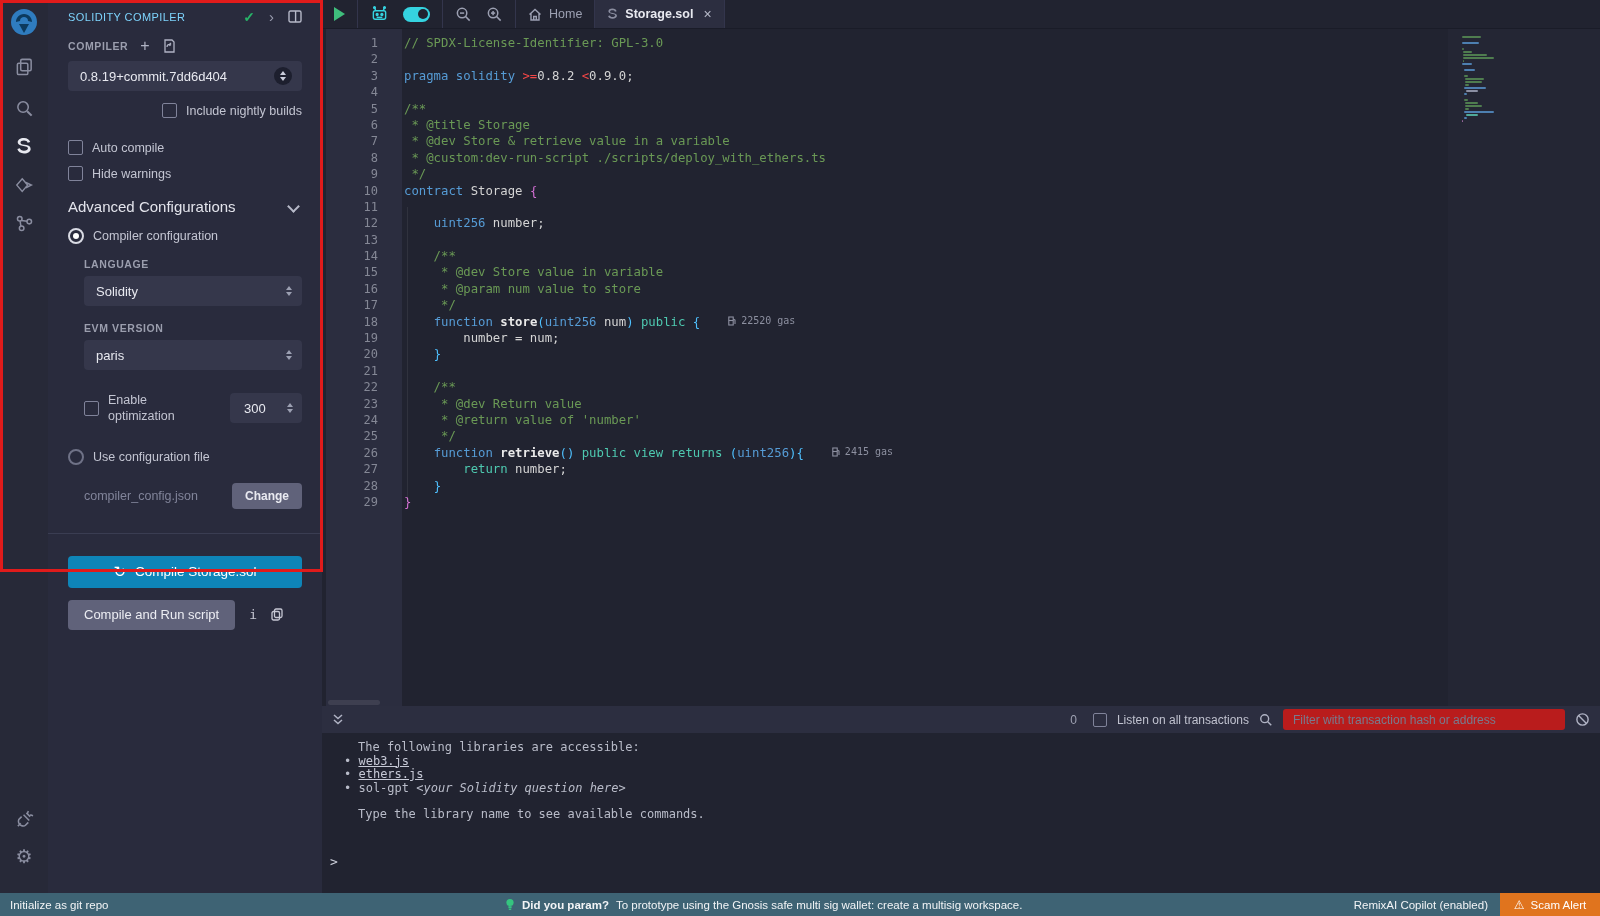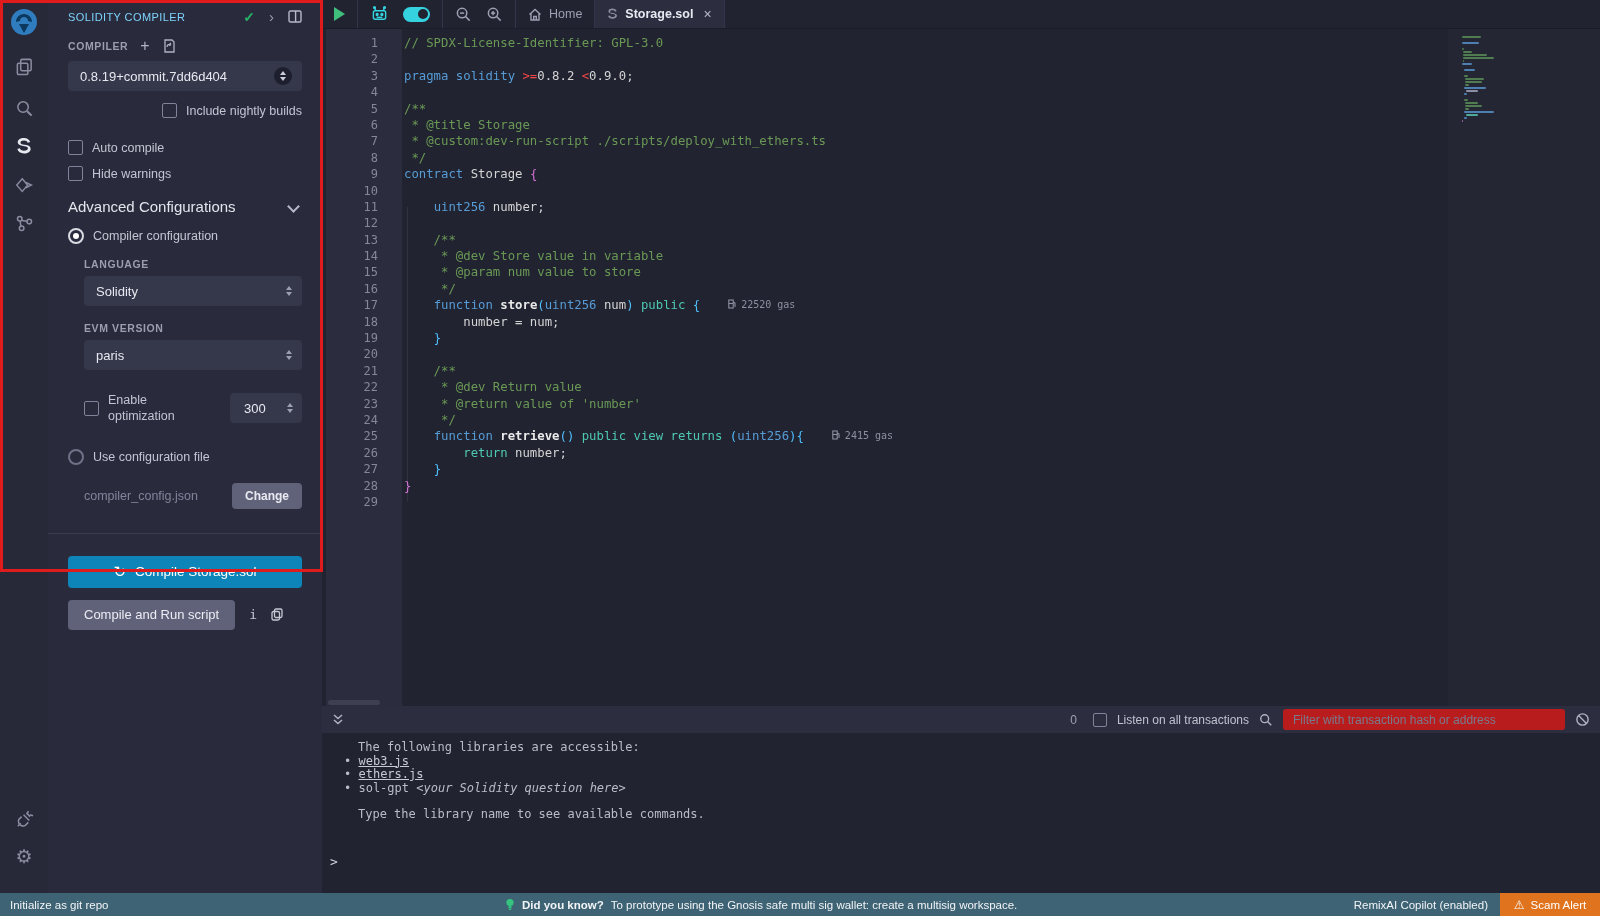--- a/index.html
+++ b/index.html
@@ -368,20 +368,21 @@
         <div class="ln">28</div>
         <div class="ln">29</div>
       </div>
     <div class="code">
         <div class="cl"><span class="tk-cm">// SPDX-License-Identifier: GPL-3.0</span></div>
         <div class="cl"></div>
         <div class="cl"><span class="tk-kw">pragma</span><span class="tk-tx"> </span><span class="tk-kw">solidity</span><span class="tk-tx"> </span><span class="tk-op">&gt;=</span><span class="tk-tx">0.8.2 </span><span class="tk-op">&lt;</span><span class="tk-tx">0.9.0;</span></div>
         <div class="cl"></div>
         <div class="cl"><span class="tk-cm">/**</span></div>
         <div class="cl"><span class="tk-cm"> * @title Storage</span></div>
+        <div class="cl"><span class="tk-cm"> * @dev Store &amp; retrieve value in a variable</span></div>
         <div class="cl"><span class="tk-cm"> * @custom:dev-run-script ./scripts/deploy_with_ethers.ts</span></div>
         <div class="cl"><span class="tk-cm"> */</span></div>
         <div class="cl"><span class="tk-kw">contract</span><span class="tk-tx"> Storage </span><span class="tk-br1">{</span></div>
         <div class="cl"></div>
         <div class="cl"><span class="tk-tx">    </span><span class="tk-kw">uint256</span><span class="tk-tx"> number;</span></div>
         <div class="cl"></div>
         <div class="cl"><span class="tk-cm">    /**</span></div>
         <div class="cl"><span class="tk-cm">     * @dev Store value in variable</span></div>
         <div class="cl"><span class="tk-cm">     * @param num value to store</span></div>
         <div class="cl"><span class="tk-cm">     */</span></div>
@@ -529,21 +530,21 @@
 </div>
 
 <div class="statusbar">
   <span class="sb-left">Initialize as git repo</span>
   <span class="sb-tip">
     <svg width="10" height="14" viewBox="0 0 10 14">
       <circle cx="5" cy="4.5" r="3.6" fill="#35c57f"></circle>
         <rect x="3.4" y="8.2" width="3.2" height="2" fill="#35c57f"></rect>
         <rect x="3.8" y="10.7" width="2.4" height="1.3" fill="#35c57f"></rect>
     </svg>
-    <b>Did you know?</b>
+    <b>Did you param?</b>
     <span>To prototype using the Gnosis safe multi sig wallet: create a multisig workspace.</span>
   </span>
   <span class="sb-copilot">RemixAI Copilot (enabled)</span>
   <span class="scam">
     <span style="font-size:12px;">⚠</span>
     <span>Scam Alert</span>
   </span>
 </div>
 
 </body></html>

